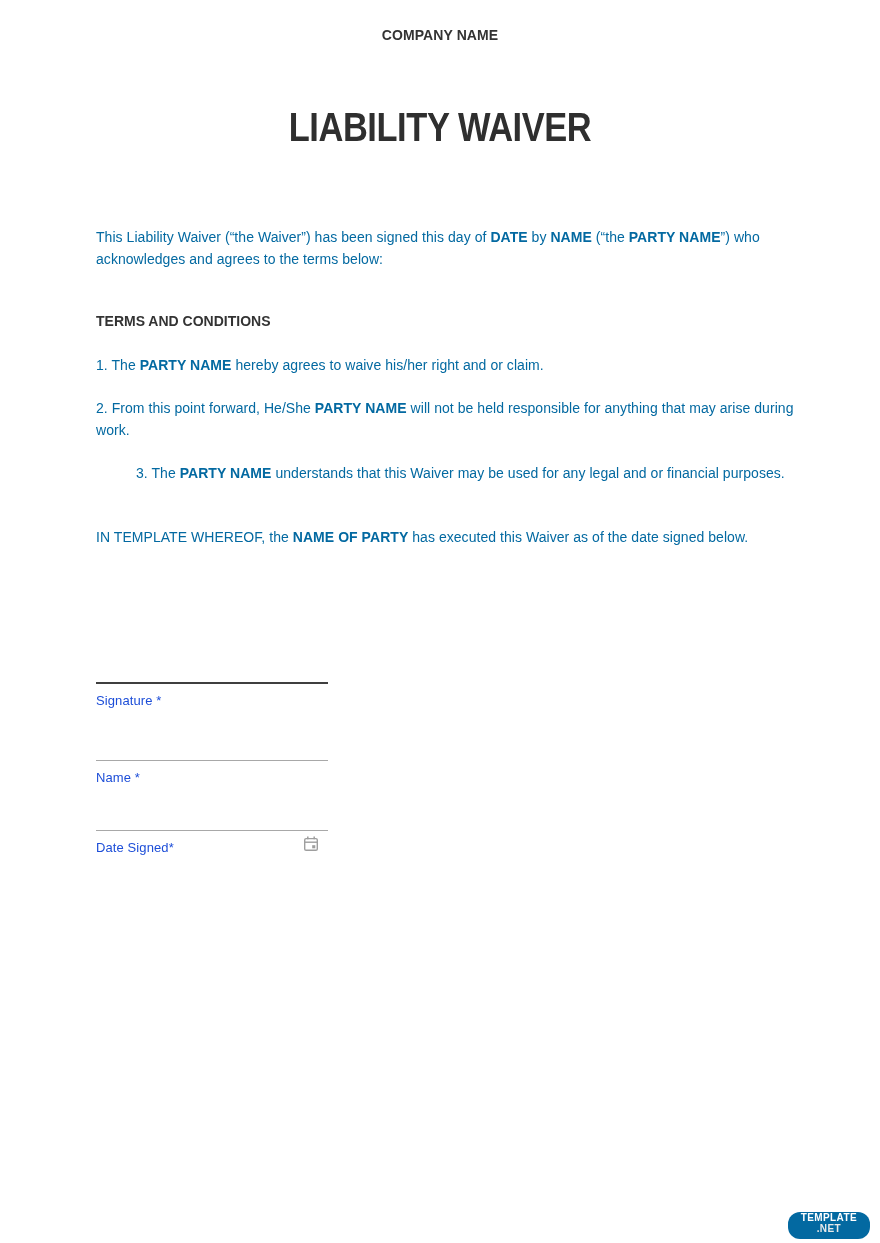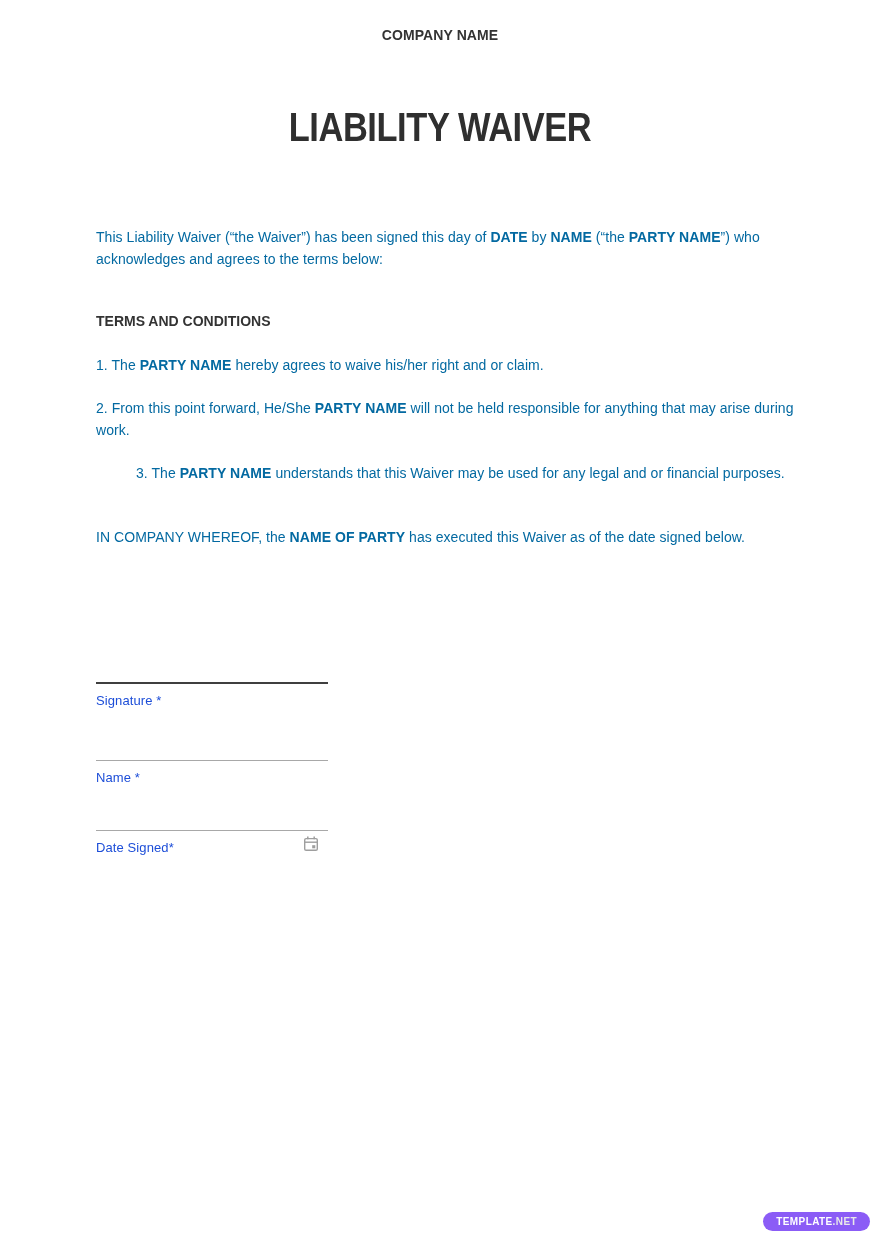--- a/index.html
+++ b/index.html
@@ -87,31 +87,32 @@
     bottom: 3px;
     width: 18px;
     height: 18px;
     display: block;
     cursor: pointer;
   }
   .badge {
     position: absolute;
     right: 10px;
     top: 1212px;
-    height: 19px;
+    height: 27px;
     padding: 0 13px;
-    background: #8b5cf6;
+    background: #0369a1;
     border-radius: 12px;
     display: flex;
     align-items: center;
     font-size: 10px;
     font-weight: 700;
     letter-spacing: 0.4px;
     color: #ffffff;
     user-select: none;
+    flex-direction: column;
   }
   .badge .dim { color: #e9e9e9; }
 </style>
 </head>
 <body>
 
 <div class="page">
 
   <div class="company-name">COMPANY NAME</div>
 
@@ -120,21 +121,21 @@
   <p class="para intro"><span>This Liability Waiver (“the Waiver”) has been signed this day of </span><span class="b">DATE</span><span> by </span><span class="b">NAME</span><span> (“the </span><span class="b">PARTY NAME</span><span>”) who</span><br><span>acknowledges and agrees to the terms below:</span></p>
 
   <div class="terms-heading">TERMS AND CONDITIONS</div>
 
   <p class="para term-1"><span>1. The </span><span class="b">PARTY NAME</span><span> hereby agrees to waive his/her right and or claim.</span></p>
 
   <p class="para term-2"><span>2. From this point forward, He/She </span><span class="b">PARTY NAME</span><span> will not be held responsible for anything that may arise during</span><br><span>work.</span></p>
 
   <p class="para term-3"><span>3. The </span><span class="b">PARTY NAME</span><span> understands that this Waiver may be used for any legal and or financial purposes.</span></p>
 
-  <p class="para witness"><span>IN COMPANY WHEREOF, the </span><span class="b">NAME OF PARTY</span><span> has executed this Waiver as of the date signed below.</span></p>
+  <p class="para witness"><span>IN TEMPLATE WHEREOF, the </span><span class="b">NAME OF PARTY</span><span> has executed this Waiver as of the date signed below.</span></p>
 
   <div class="field field-signature">
     <div class="line line-dark"></div>
     <div class="label">Signature *</div>
   </div>
 
   <div class="field field-name">
     <div class="line line-light"></div>
     <div class="label">Name *</div>
   </div>

